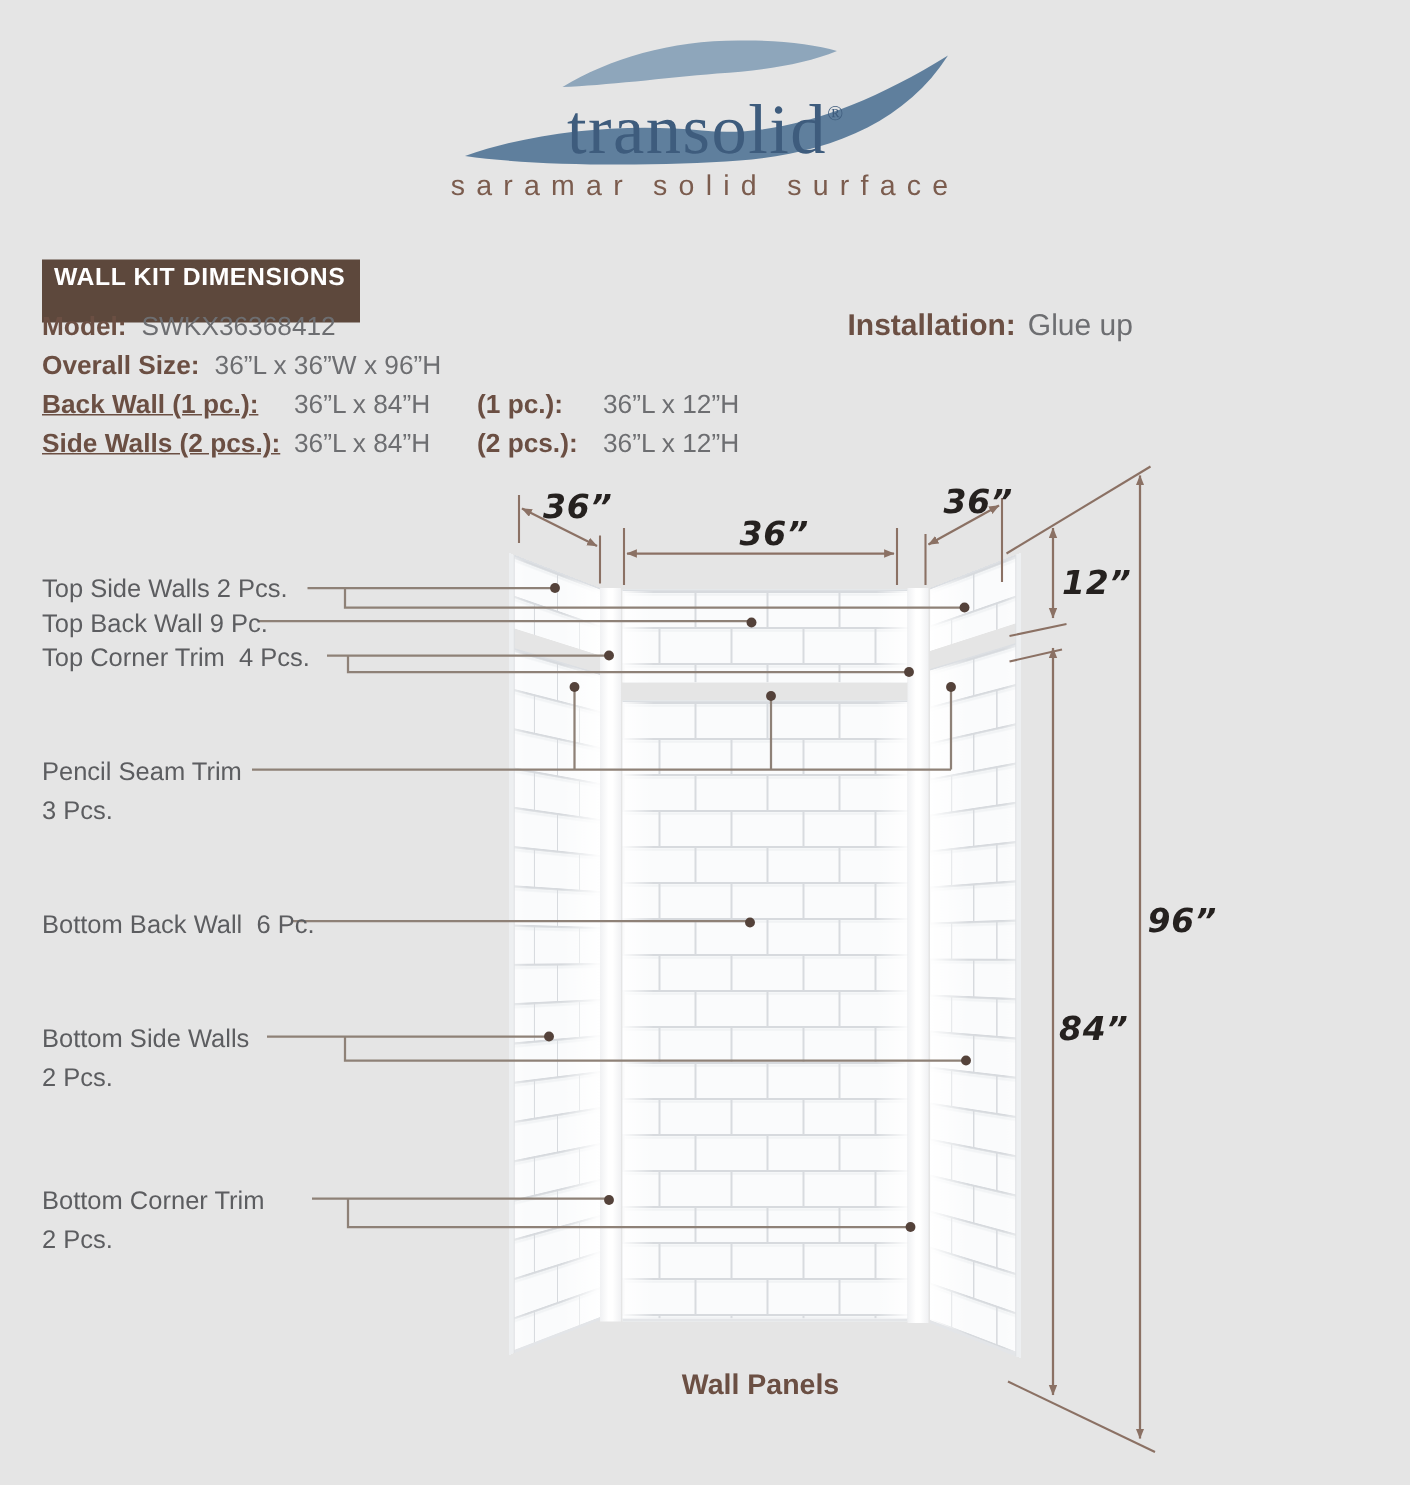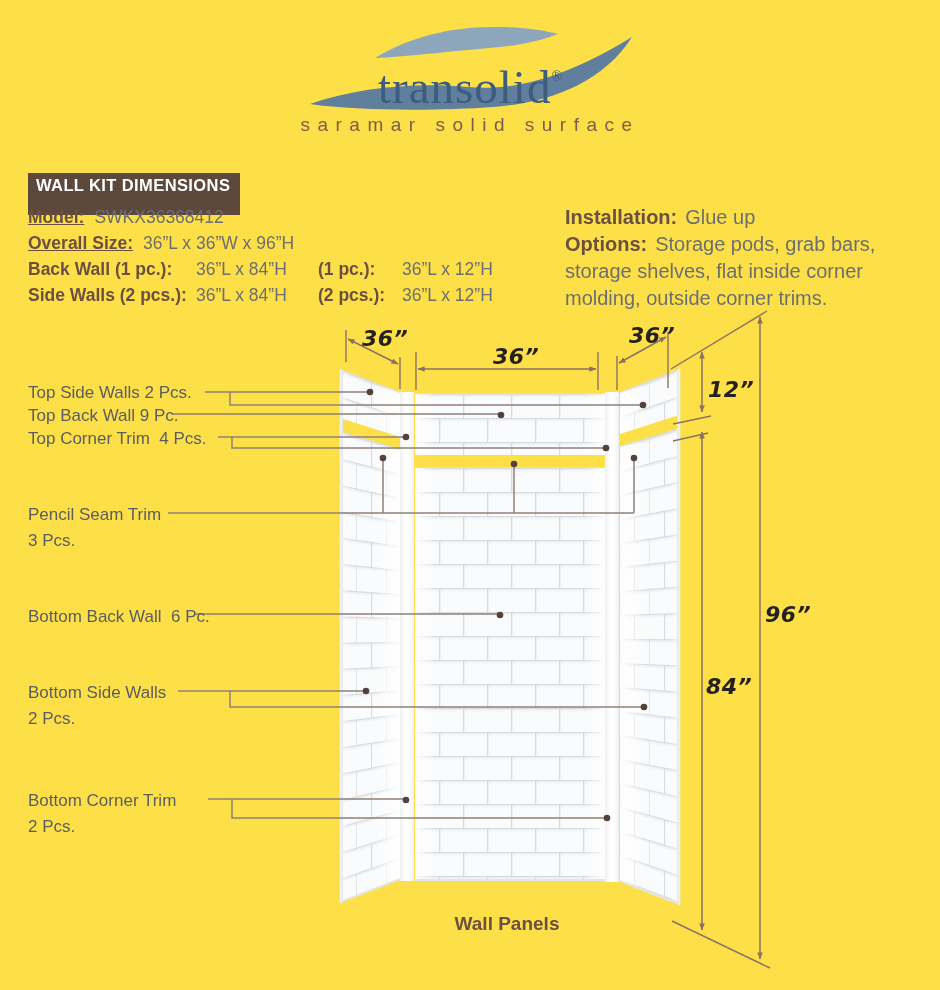--- a/index.html
+++ b/index.html
@@ -1,34 +1,34 @@
 <!DOCTYPE html>
 <html><head>
 <meta charset="utf-8">
 <style>
   * { margin:0; padding:0; box-sizing:border-box; }
   html,body { width:940px; height:990px; background:#fff; font-family:"Liberation Sans", sans-serif; }
-  .page { position:relative; width:940px; height:990px; overflow:hidden; background:#fde047; }
+  .page { position:relative; width:940px; height:990px; overflow:hidden; background:#e5e5e5; }
 
   
   .logo-waves { position:absolute; left:300px; top:14px; width:340px; height:96px; }
   .logo-word { position:absolute; left:0; top:64px; width:940px; text-align:center;
     font-family:"Liberation Serif", serif; font-size:47px; color:#3e5c7d; letter-spacing:1px; line-height:1; }
   .logo-word sup { font-size:14px; vertical-align:22px; letter-spacing:0; }
   .logo-tagline { position:absolute; left:0; top:114px; width:940px; text-align:center;
     font-size:19px; color:#7b5c4e; letter-spacing:7.5px; }
 
   
   .badge { position:absolute; left:28px; top:173px; background:#5d483c; color:#fff;
     font-size:16.5px; font-weight:bold; letter-spacing:.4px; padding:3px 10px 20px 8px; }
   .specs { position:absolute; left:28px; top:204px; font-size:17.5px; color:#6d6e71; line-height:26px; }
   .specs .b, .rcol .b, .caption { color:#6b4f43; font-weight:bold; }
   .srow span { display:inline-block; }
-  .srow .l1 { min-width:168px; }
-  .srow .l1s { margin-right:10px;text-decoration:underline; }
+  .srow .l1 { min-width:168px;text-decoration:underline; }
+  .srow .l1s { margin-right:10px; }
   .srow .v1 { min-width:122px; }
   .srow .l2 { min-width:84px; }
   .rcol { position:absolute; left:565px; top:204px; width:372px; font-size:20px; color:#6d6e71; line-height:27px; }
   .rcol .b { margin-right:8px; }
 
   
   .side-panel { position:absolute; }
   .side-left  { left:304px; top:392px; width:96px; height:488px;
     transform:perspective(900px) rotateY(55deg); transform-origin:100% 50%; }
   .side-right { left:620px; top:392px; width:96px; height:490px;
@@ -107,21 +107,20 @@
     <div class="srow">
       <span class="b l1">Back Wall (1 pc.):</span><span class="v1">36”L x 84”H</span><span class="b l2">(1 pc.):</span><span>36”L x 12”H</span>
     </div>
     <div class="srow">
       <span class="b l1">Side Walls (2 pcs.):</span><span class="v1">36”L x 84”H</span><span class="b l2">(2 pcs.):</span><span>36”L x 12”H</span>
     </div>
   </div>
 
   <div class="rcol">
     <div><span class="b">Installation:</span><span>Glue up</span></div>
-    <div><span class="b">Options:</span><span>Storage pods, grab bars, storage shelves, flat inside corner molding, outside corner trims.</span></div>
   </div>
 
   <div class="side-panel side-left">
     <div class="sect s-top">
       <svg width="100%" height="100%" preserveAspectRatio="none">
           <rect width="100%" height="100%" fill="url(#tiles)"></rect>
         </svg>
       <div class="fade"></div>
     </div>
     <div class="sect s-bot">

